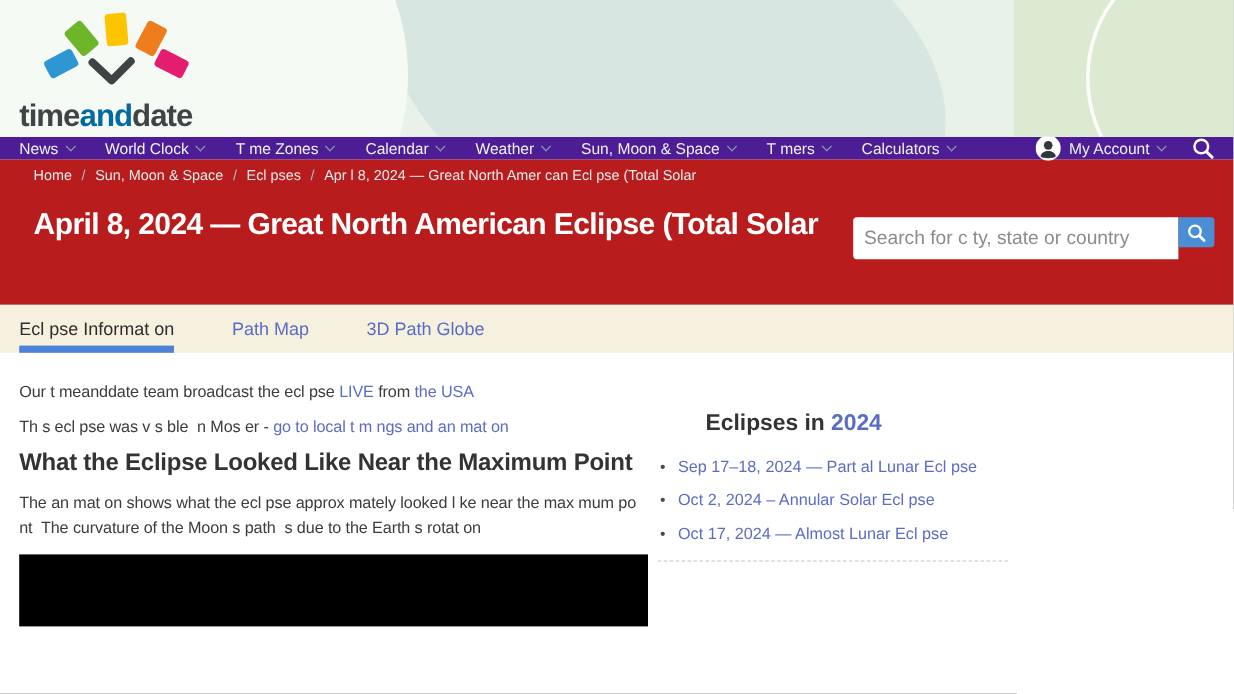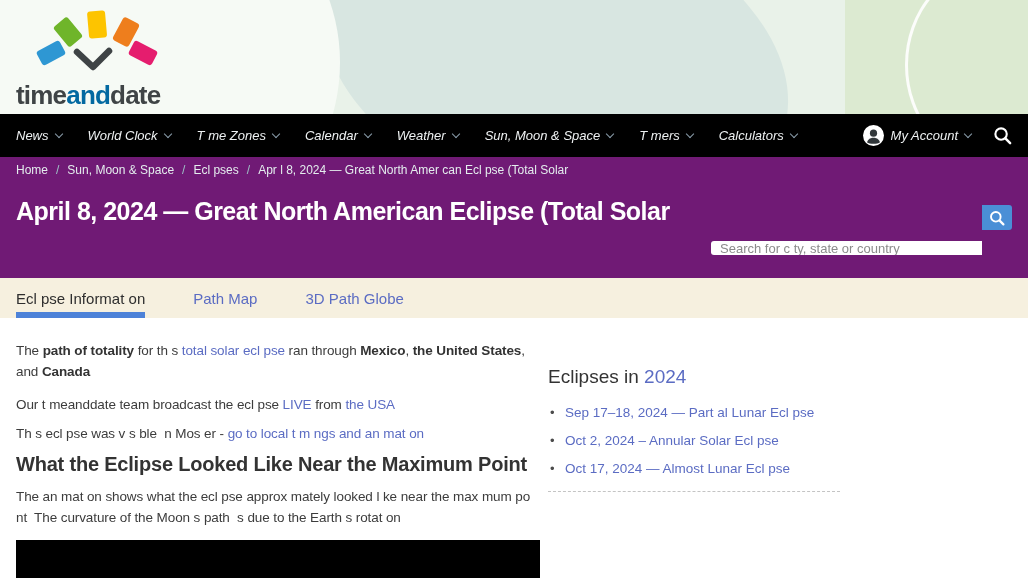--- a/index.html
+++ b/index.html
@@ -18,41 +18,41 @@
                border-radius:50%; }
   .hs-bluegreen { position:absolute; left:315px; top:-95px; width:480px; height:305px; background:#d8e6e1;
                border-radius:50%; transform:rotate(18deg); }
   .hs-white  { position:absolute; left:-165px; top:-155px; width:505px; height:435px; background:#f6faf5; border-radius:50%; }
 
   .logo { position:absolute; left:16px; top:6px; width:170px; cursor:pointer; z-index:5; }
   .logo-text { font-size:26px; font-weight:bold; letter-spacing:-0.8px; color:#3f4446; line-height:26px; margin-top:0px; }
   .logo-text .mid { color:#0369a1; }
 
   
-  .nav { height:43px; background:#000000; display:flex; align-items:center; padding:0 16px;font-style:italic; }
+  .nav { height:19px; background:#4c1d95; display:flex; align-items:center; padding:0 16px; }
   .nav-item { display:flex; align-items:center; color:#eef1f2; font-size:13px; margin-right:26px; cursor:pointer; white-space:nowrap; }
   .chev { width:6px; height:6px; border-right:1.6px solid #8a9dab; border-bottom:1.6px solid #8a9dab;
           transform:rotate(45deg); margin-left:7px; margin-top:-4px; }
   .nav-right { margin-left:auto; display:flex; align-items:center; }
   .acct { display:flex; align-items:center; color:#eef1f2; font-size:13px; cursor:pointer; }
   .acct svg { margin-right:7px; display:block; }
   .nav-search { margin-left:22px; cursor:pointer; display:flex; align-items:center; }
 
   
-  .hero { background:#701a75; }
+  .hero { background:#b91c1c;padding-left:12px; }
   .crumbs { display:flex; align-items:center; height:25px; padding:0 16px; font-size:12px; color:#e4edee; }
   .crumb { cursor:pointer; white-space:nowrap; }
   .crumb.current { cursor:default; }
   .crumb-sep { margin:0 8px; color:#9dc0c6; }
   .hero-main { display:flex; justify-content:space-between; align-items:flex-start; padding:16px 16px 0 16px; height:96px; }
   .page-title { color:#fff; font-weight:bold; font-size:25px; line-height:26px; letter-spacing:-0.5px; }
   .page-title span { display:block; white-space:nowrap; }
   .searchbox { display:flex; margin-top:7px; }
-  .searchbox input { width:271px; height:14px; border:none; border-radius:3px 0 0 3px; padding:0 9px;
-                     font-size:13px; color:#333; font-family:"Liberation Sans",sans-serif; outline:none;margin-top:36px; }
+  .searchbox input { width:271px; height:35px; border:none; border-radius:3px 0 0 3px; padding:0 9px;
+                     font-size:16px; color:#333; font-family:"Liberation Sans",sans-serif; outline:none; }
   .searchbox input::placeholder { color:#8b8b8b; }
   .searchbox button { width:30px; height:25px; background:#4a8fd6; border:none; border-radius:0 3px 3px 0;
                       display:flex; align-items:center; justify-content:center; cursor:pointer; }
 
   
   .tabbar { height:40px; background:#f6f0df; display:flex; padding:0 16px; }
   .tab { position:relative; display:flex; align-items:center; height:100%; margin-right:48px;
          font-size:15px; color:#5b6cc3; cursor:pointer; white-space:pre; }
   .tab.active { color:#2e2e2e; }
   .tab.active::after { content:""; position:absolute; left:0; right:0; bottom:0; height:6px; background:#4d82d8; }
@@ -64,21 +64,21 @@
   .main b { color:#333; }
   a.lnk { color:#5b6cc3; text-decoration:none; cursor:pointer; }
   .qlink { display:flex; align-items:center; margin:0 0 12px 0; cursor:pointer; }
   .qlink .qtext { font-size:14px; font-weight:bold; color:#5b6cc3; line-height:21px; }
   .qlink svg { margin-left:9px; display:block; }
   .main h2 { margin:8px 0 10px 0; font-size:20px; color:#333; white-space:nowrap; letter-spacing:-0.2px; }
   .player { width:524px; height:60px; background:#000; margin-top:10px; cursor:pointer; }
 
   
   .sidebar { width:292px; flex:none; margin-left:8px; }
-  .sb-head { margin-top:26px; font-size:19px; font-weight:normal; color:#333; }
+  .sb-head { margin-top:26px; font-size:19px; font-weight:bold; color:#333;margin-left:40px; }
   .sb-head a { color:#5b6cc3; text-decoration:none; cursor:pointer; }
   .sb-list { list-style:none; margin:14px 0 0 0; padding:0; }
   .sb-list li { position:relative; padding-left:17px; margin-bottom:7px; font-size:13.5px; line-height:21px; white-space:pre-wrap; }
   .sb-list li::before { content:"\2022"; position:absolute; left:2px; top:0; color:#4b4b4b; font-size:13px; }
   .sb-list .plain { color:#3c3c3c; }
   .sb-divider { border:none; border-top:1px dashed #c4c4c4; margin:12px 0 0 0; width:100%; }
 </style>
 </head>
 <body>
 
@@ -181,21 +181,20 @@
   </div>
 
   <div class="tabbar">
     <div class="tab active">Ecl pse Informat on</div>
     <div class="tab">Path Map</div>
     <div class="tab">3D Path Globe</div>
   </div>
 
   <div class="content">
     <div class="main">
-      <p><span>The </span><b>path of totality</b><span> for th s </span><a class="lnk">total solar ecl pse</a><span> ran through </span><b>Mexico</b><span>, </span><b>the United States</b><span>, and </span><b>Canada</b></p>
 
 
       <p style="margin-bottom:8px;"><span>Our t meanddate team broadcast the ecl pse </span><a class="lnk">LIVE</a><span> from </span><a class="lnk">the USA</a></p>
 
       <p style="margin-bottom:9px;"><span>Th s ecl pse was v s ble  n Mos er - </span><a class="lnk">go to local t m ngs and an mat on</a></p>
 
       <h2>What the Eclipse Looked Like Near the Maximum Point</h2>
 
       <p>The an mat on shows what the ecl pse approx mately looked l ke near the max mum po nt  The curvature of the Moon s path  s due to the Earth s rotat on</p>
 

